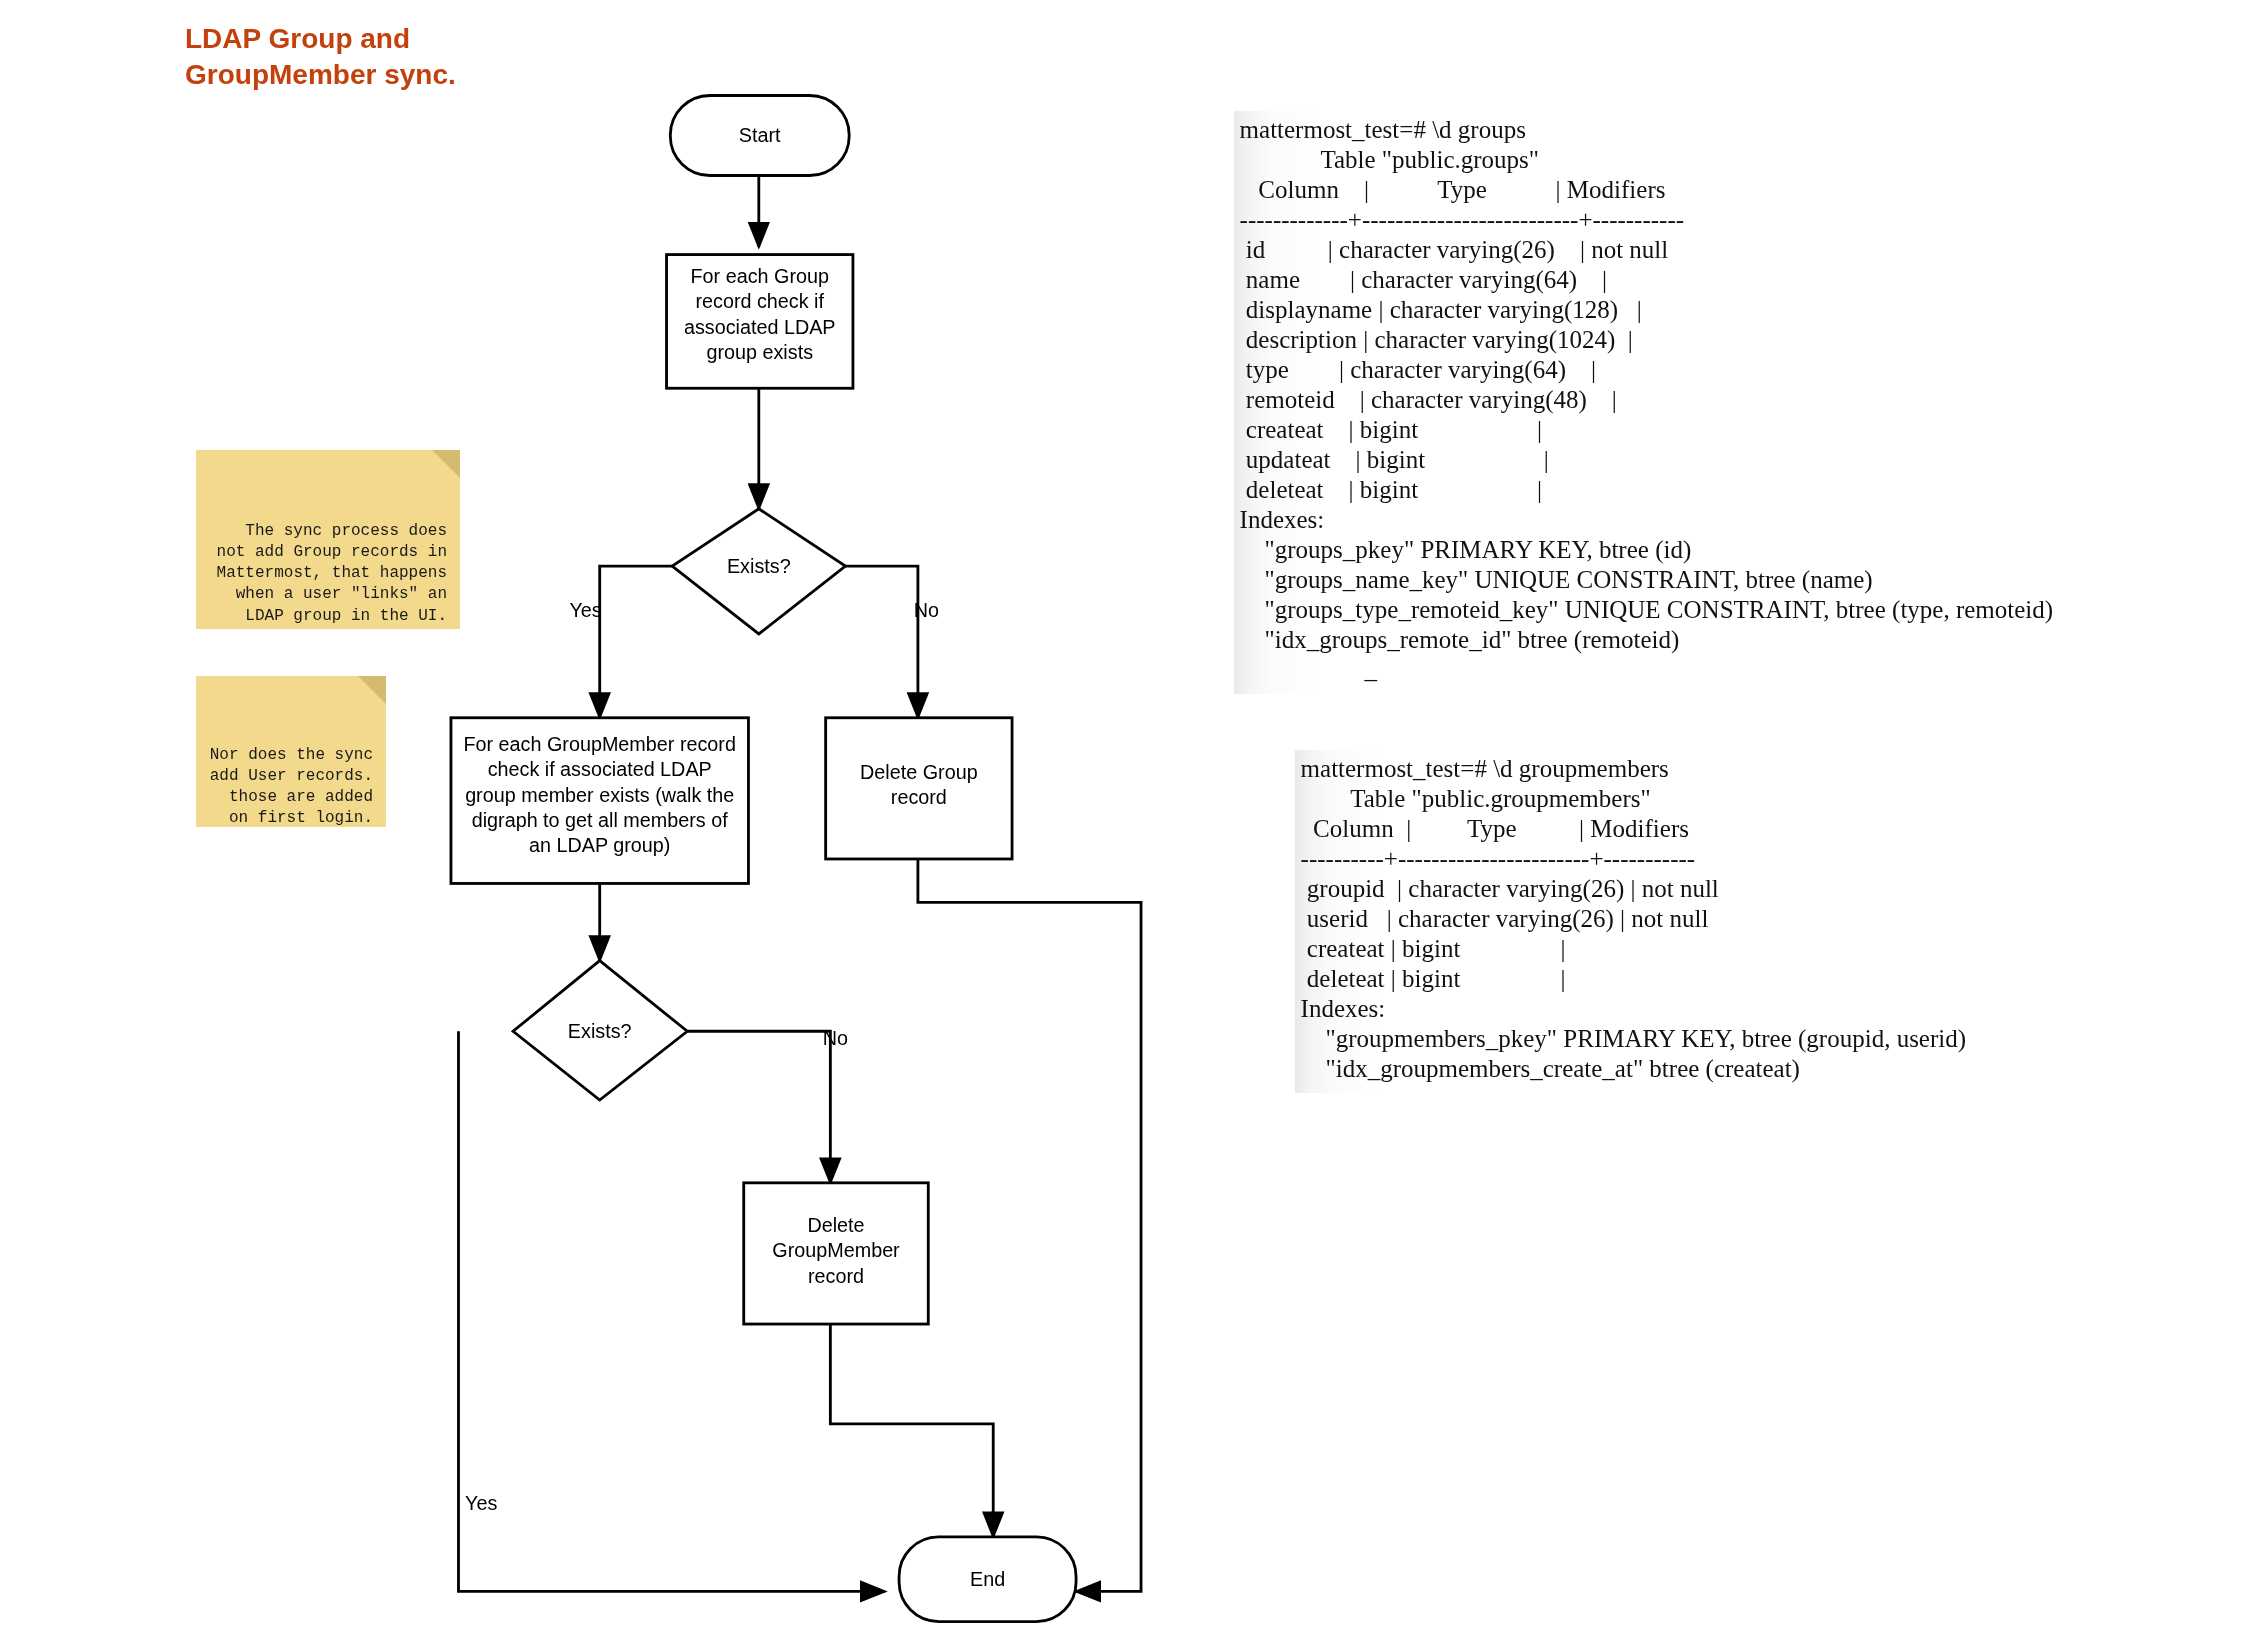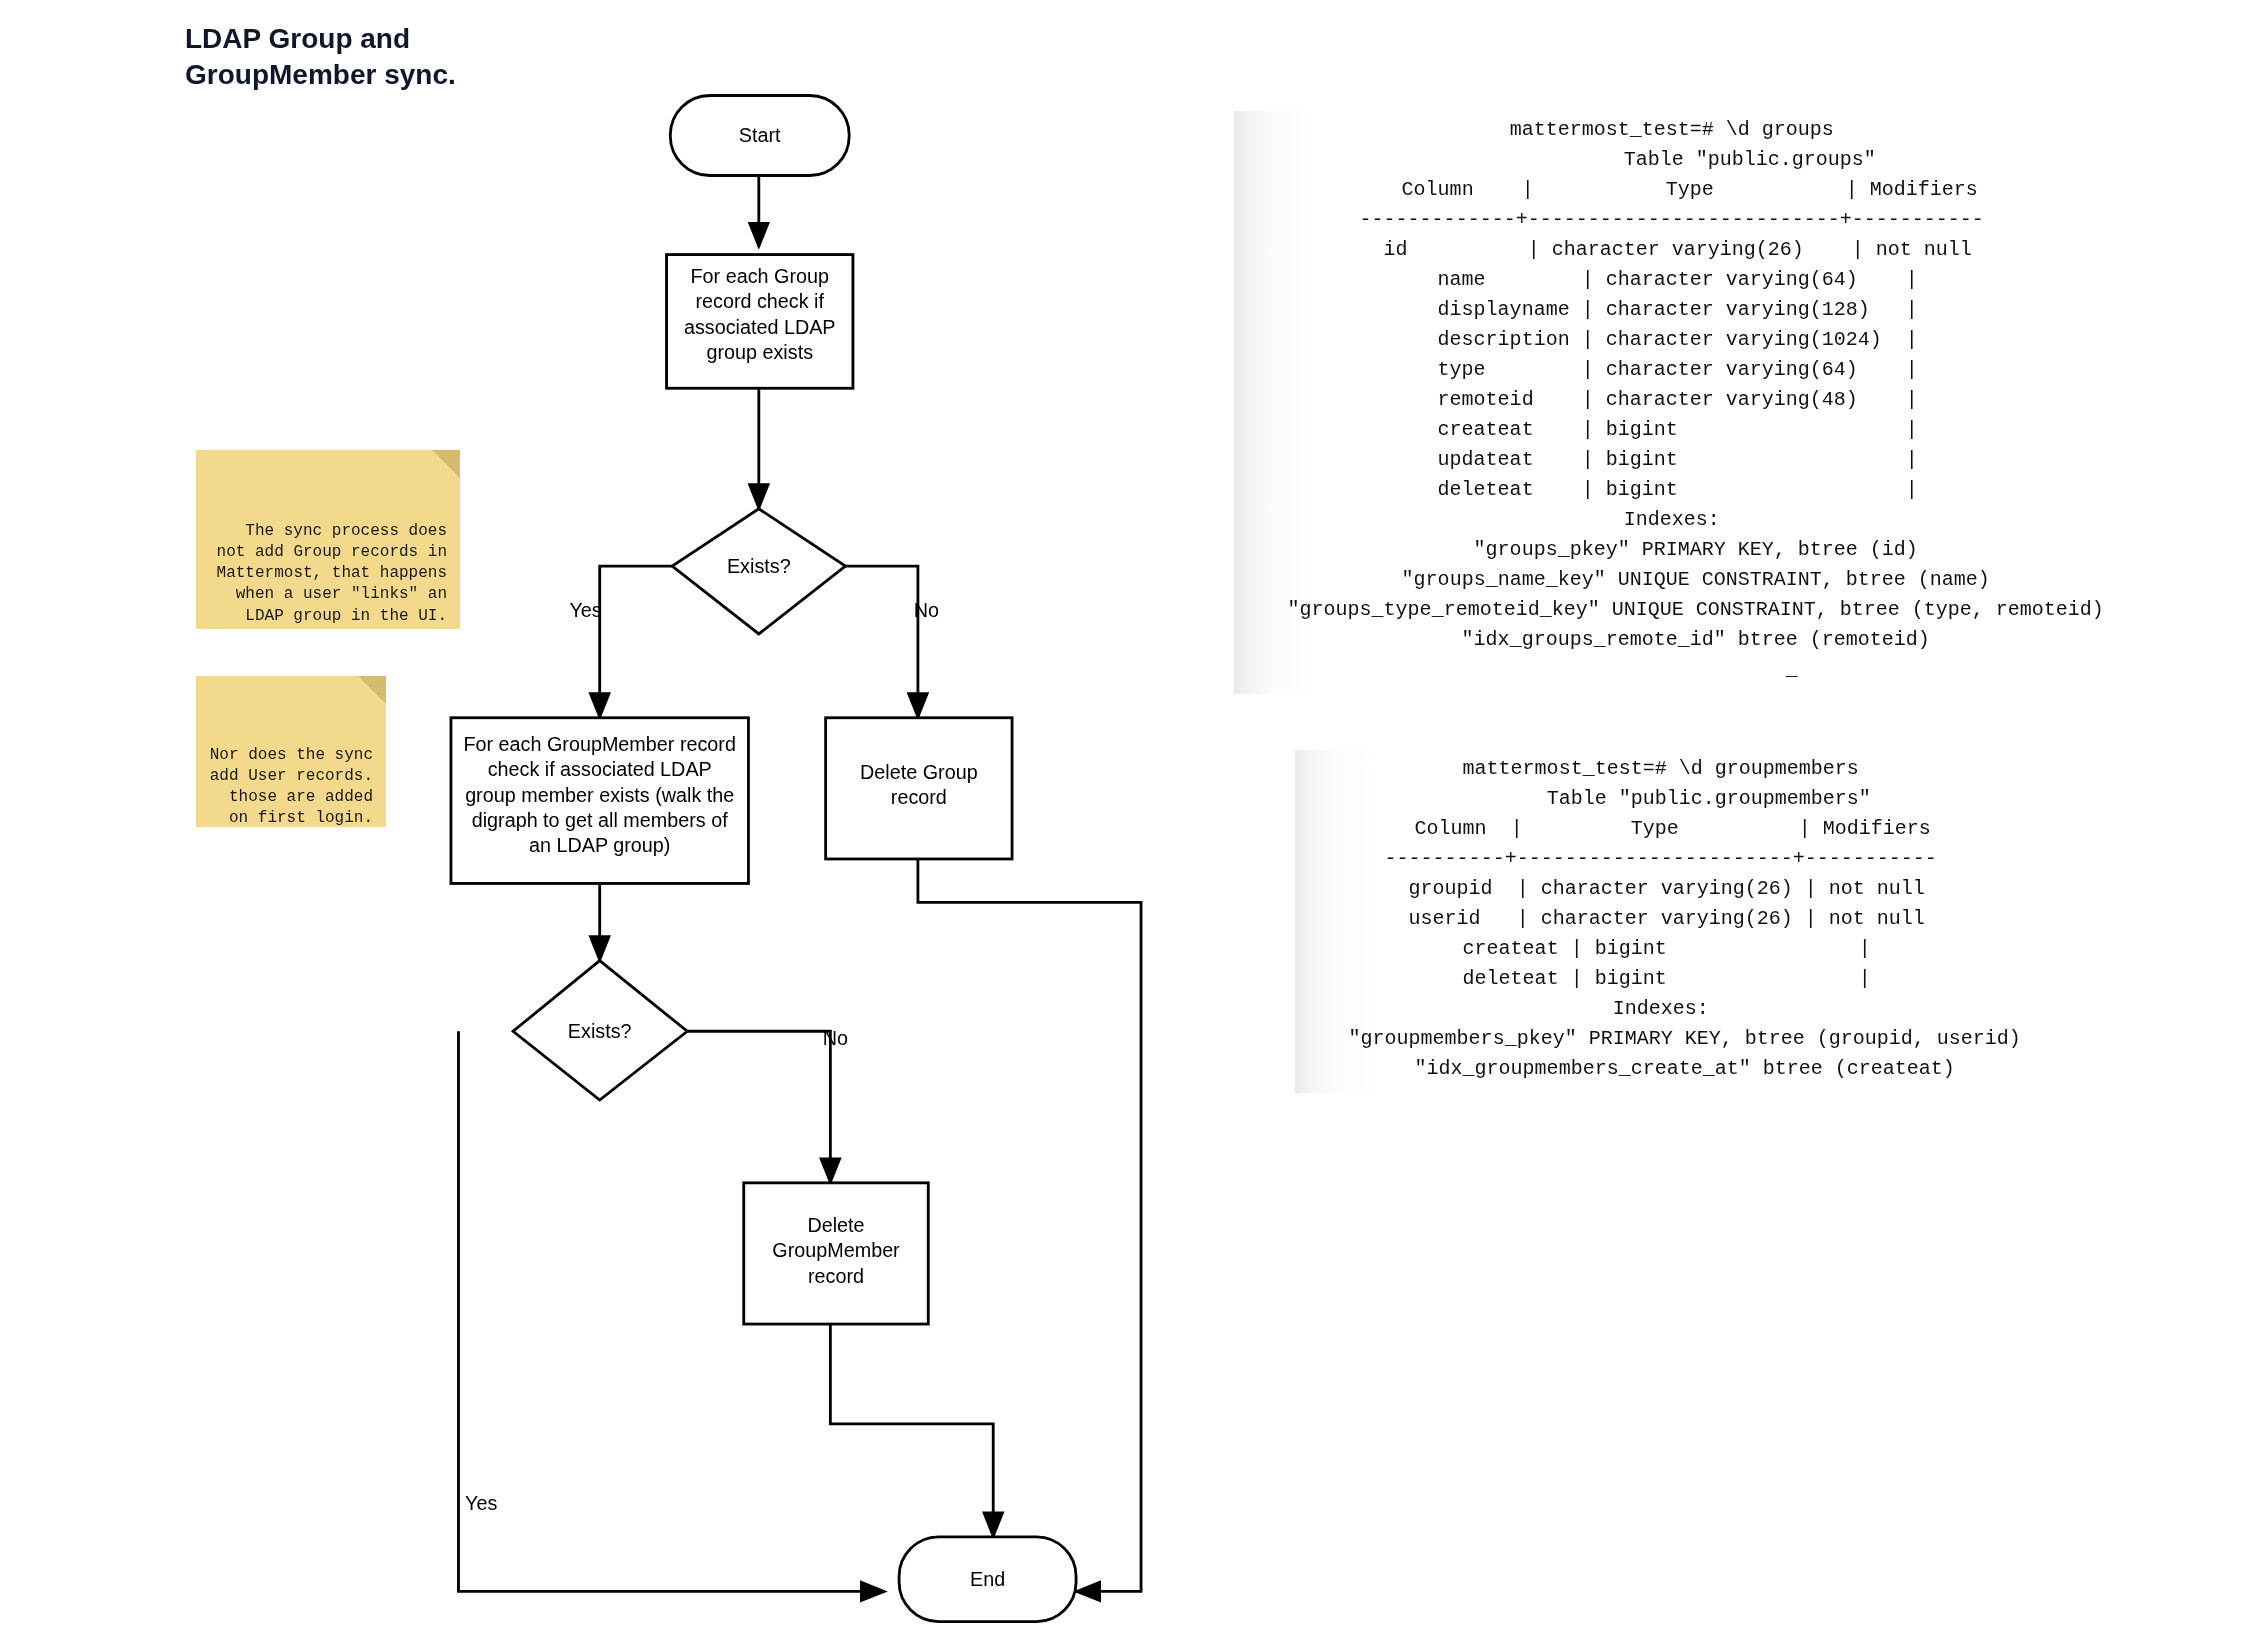--- a/index.html
+++ b/index.html
@@ -17,21 +17,21 @@
 
   
   #diagram-title {
     position: absolute;
     left: 185px;
     top: 21px;
     width: 320px;
     font-size: 28px;
     font-weight: bold;
     line-height: 1.28;
-    color: #0f172a;
+    color: #c2410c;
     white-space: pre-line;
   }
 
   
   #flowchart-svg {
     position: absolute;
     left: 0;
     top: 0;
     width: 2267px;
     height: 1637px;
@@ -80,29 +80,28 @@
     left: 196px;
     top: 676px;
     width: 190px;
     height: 151px;
   }
   #sticky-note-2 .note-text { padding-top: 13px; }
 
   
   .terminal-block {
     position: absolute;
-    font-family: Liberation Mono, monospace;
-    font-size: 20px;
+    font-family: Liberation Serif, serif;
+    font-size: 25px;
     line-height: 30px;
     color: #111111;
     white-space: pre;
     background: linear-gradient(to right, #e9e9e9 0px, #f3f3f3 13px, #fbfbfb 38px, #ffffff 85px);
     padding: 3.8px 0 9.4px 5.6px;
     box-sizing: border-box;
-    text-align: center;
   }
   #terminal-groups {
     left: 1234px;
     top: 111px;
   }
   #terminal-groupmembers {
     left: 1295px;
     top: 750px;
   }
 </style>

